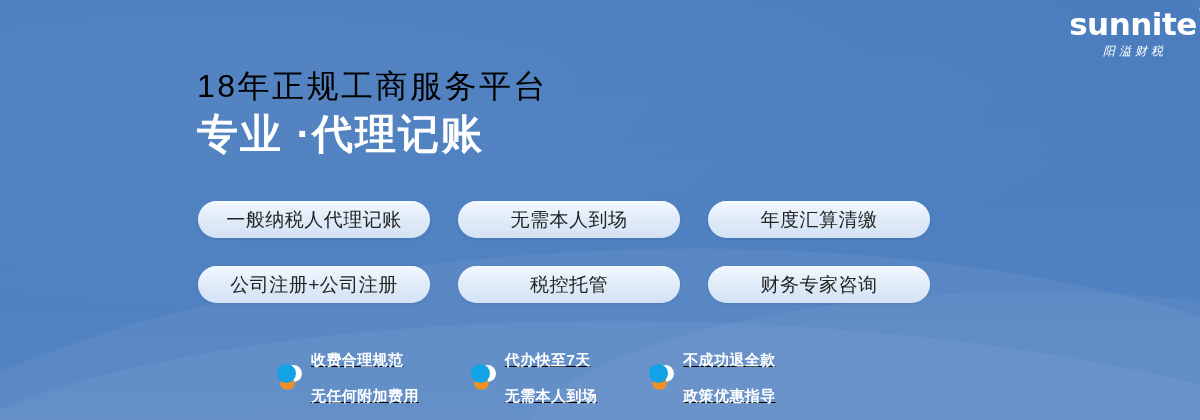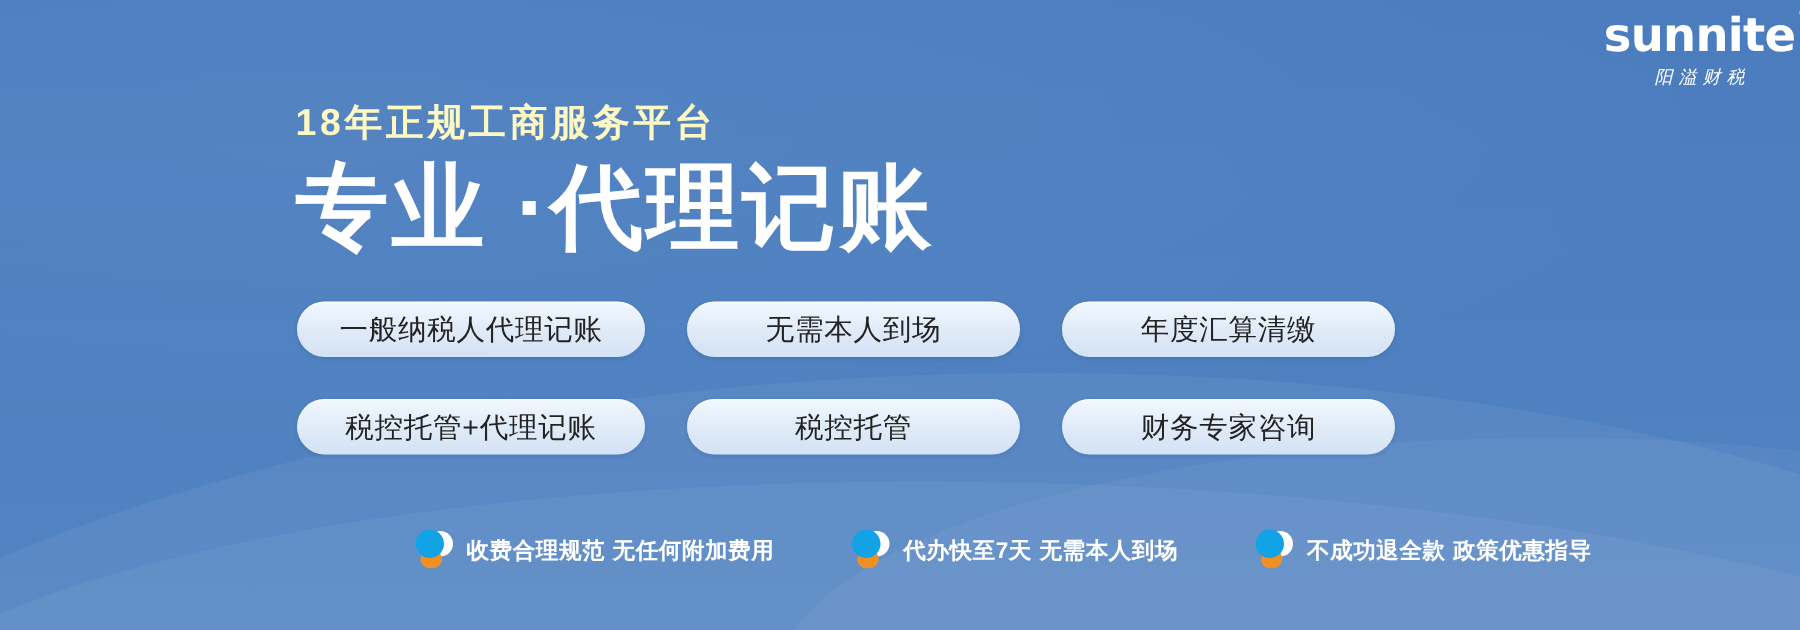--- a/index.html
+++ b/index.html
@@ -102,30 +102,30 @@
     font-style: italic;
   }
 
   
   .headline {
     position: absolute;
     left: 197px;
     top: 70px;
   }
   .kicker {
-    font-size: 25px;
-    line-height: 1;
-    font-weight: 700;
+    font-size: 32px;
+    line-height: 1;
+    font-weight: 400;
     letter-spacing: 2.5px;
-    color: #fef9c3;
+    color: #000000;
     white-space: nowrap;
   }
   .title {
     margin-top: 11px;
-    font-size: 62px;
+    font-size: 41px;
     line-height: 1.05;
     font-weight: 700;
     letter-spacing: 2px;
     color: #ffffff;
     white-space: nowrap;
   }
 
   
   .pill-grid {
     position: absolute;
@@ -197,22 +197,23 @@
     position: absolute;
     left: 1px;
     top: 1px;
     width: 19px;
     height: 19px;
     border-radius: 50%;
     background: #12a2e6;
   }
   .feature-text {
     display: flex;
-    flex-direction: row;
-    gap: 5px;
+    flex-direction: column;
+    gap: 21px;
+    text-decoration: underline;
   }
   .feature-line {
     font-size: 15px;
     line-height: 1;
     font-weight: 700;
     letter-spacing: 0.4px;
     color: #ffffff;
     white-space: nowrap;
   }
 </style>
@@ -234,21 +235,21 @@
 
   <div class="headline">
     <div class="kicker">18年正规工商服务平台</div>
     <div class="title">专业 ·代理记账</div>
   </div>
 
   <div class="pill-grid">
     <div class="pill">一般纳税人代理记账</div>
     <div class="pill">无需本人到场</div>
     <div class="pill">年度汇算清缴</div>
-    <div class="pill">税控托管+代理记账</div>
+    <div class="pill">公司注册+公司注册</div>
     <div class="pill">税控托管</div>
     <div class="pill">财务专家咨询</div>
   </div>
 
   <div class="features">
 
     <div class="feature">
       <span class="feature-icon">
         <span class="halo"></span>
         <span class="stem"></span>

